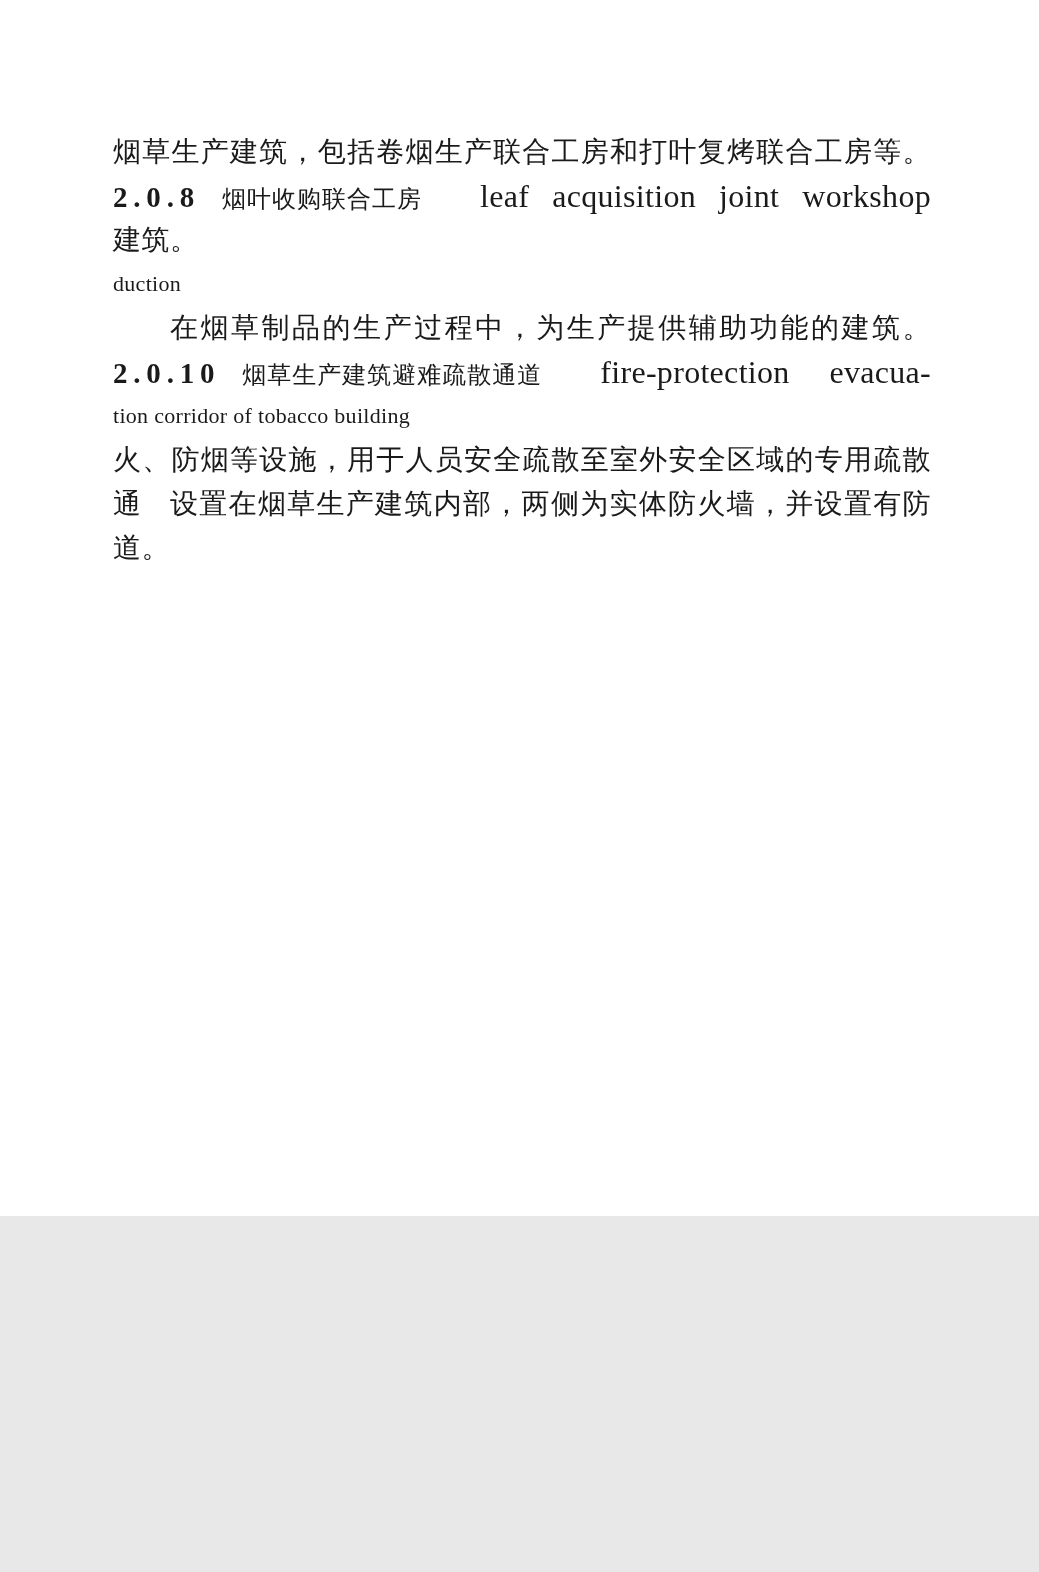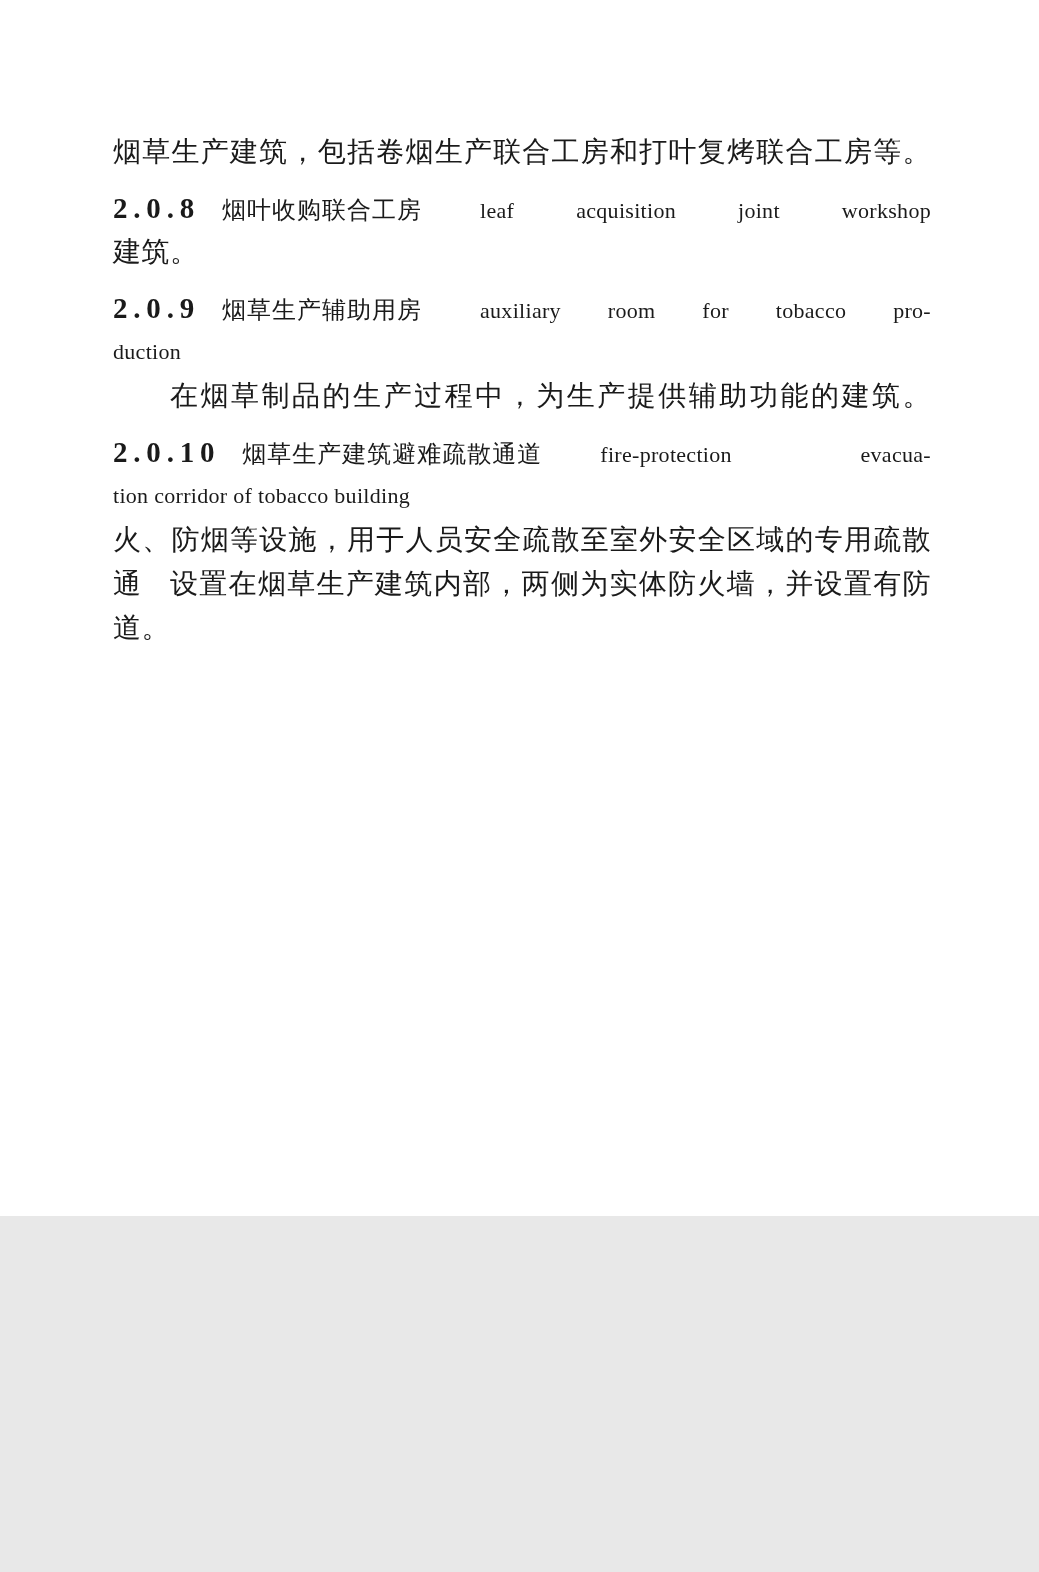--- a/index.html
+++ b/index.html
@@ -28,38 +28,37 @@
   }
   .jfull {
     white-space: normal;
     text-align: justify;
     text-align-last: justify;
   }
   .indent { text-indent: 57px; }
   .termline {
     display: flex;
     align-items: baseline;
-    margin-top: 12px;
   }
   .tnum {
     font-weight: 700;
     font-size: 29px;
     letter-spacing: 0.2em;
     flex: 0 0 auto;
     margin-right: 22px;
   }
   .tzh {
     flex: 0 0 auto;
     font-size: 24px;
     letter-spacing: 1px;
   }
   .ten {
     flex: 1 1 auto;
     margin-left: 58px;
-    font-size: 22px;
+    font-size: 32px;
     letter-spacing: 0.3px;
     text-align: justify;
     text-align-last: justify;
     white-space: normal;
   }
   .enline {
     font-size: 22px;
     letter-spacing: 0.3px;
   }
   .footer {
@@ -88,25 +87,20 @@
 
     <div class="line jfull">烟草生产建筑，包括卷烟生产联合工房和打叶复烤联合工房等。</div>
 
     <div class="line termline">
       <span class="tnum">2.0.8</span>
       <span class="tzh">烟叶收购联合工房</span>
       <span class="ten">leaf acquisition joint workshop</span>
     </div>
     <div class="line">建筑。</div>
 
-    <div class="line termline">
-      <span class="tnum">2.0.9</span>
-      <span class="tzh">烟草生产辅助用房</span>
-      <span class="ten">auxiliary room for tobacco pro-</span>
-    </div>
     <div class="line enline">duction</div>
     <div class="line jfull indent">在烟草制品的生产过程中，为生产提供辅助功能的建筑。</div>
 
     <div class="line termline">
       <span class="tnum">2.0.10</span>
       <span class="tzh">烟草生产建筑避难疏散通道</span>
       <span class="ten">fire-protection evacua-</span>
     </div>
     <div class="line enline">tion corridor of tobacco building</div>
     <div class="line jfull">火、防烟等设施，用于人员安全疏散至室外安全区域的专用疏散通</div>

